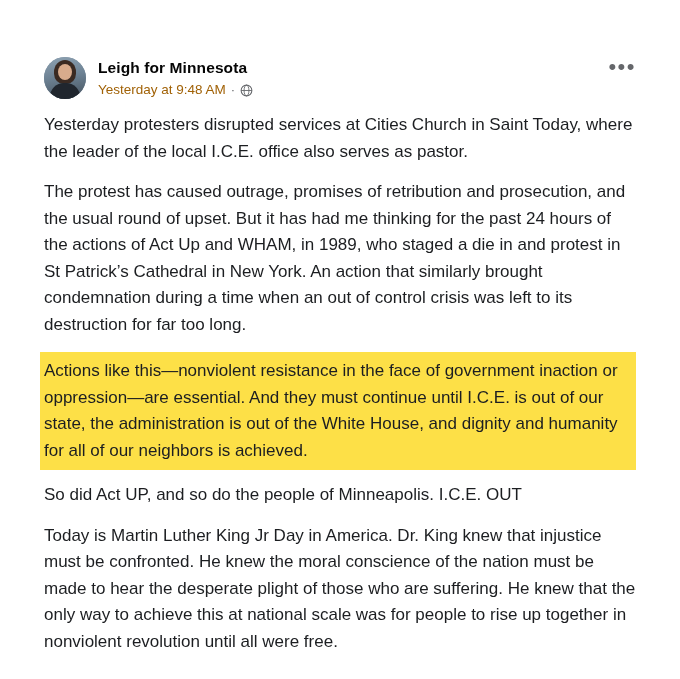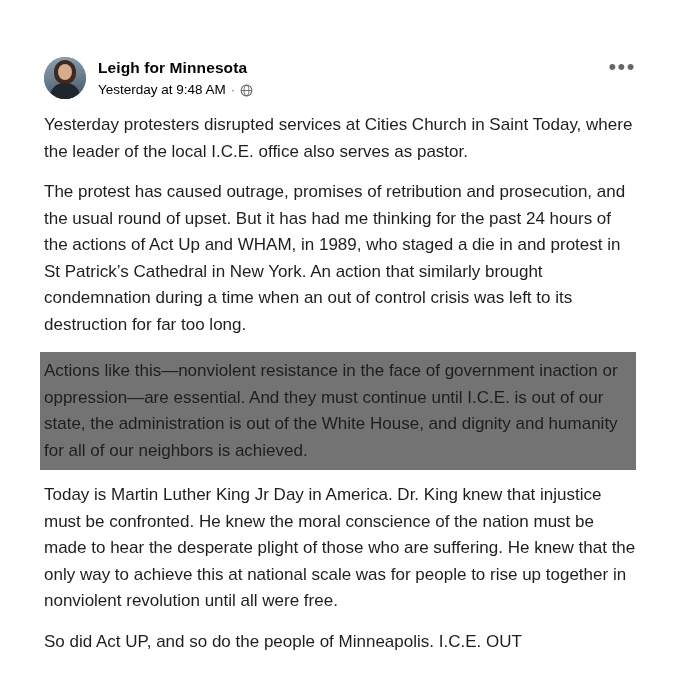--- a/index.html
+++ b/index.html
@@ -79,21 +79,21 @@
     line-height: 20px;
     letter-spacing: 0.1px;
   }
   .meta-row {
     display: flex;
     align-items: center;
     margin-top: 3px;
   }
   .timestamp {
     font-size: 13.5px;
-    color: #000000;
+    color: #a16207;
     line-height: 17px;
   }
   .dot-sep {
     color: #65676b;
     font-size: 13px;
     margin: 0 5px;
     line-height: 17px;
   }
   .globe-icon {
     display: inline-block;
@@ -118,21 +118,21 @@
     line-height: 26.5px;
     color: #1c1e21;
   }
   .para {
     margin: 0 0 14px 0;
   }
   .para:last-child {
     margin-bottom: 0;
   }
   .highlight-block {
-    background: #737373;
+    background: #fde047;
     margin: 0 0 12px -4px;
     padding: 6px 4px 6px 4px;
     width: 596px;
     box-sizing: border-box;
   }
   .highlight-block .para {
     margin: 0;
   }
 </style>
 </head>
@@ -163,17 +163,17 @@
     </div>
     <div class="menu-dots">•••</div>
   </div>
 
   <div class="post-body">
     <p class="para">Yesterday protesters disrupted services at Cities Church in Saint Today, where the leader of the local I.C.E. office also serves as pastor.</p>
     <p class="para">The protest has caused outrage, promises of retribution and prosecution, and the usual round of upset. But it has had me thinking for the past 24 hours of the actions of Act Up and WHAM, in 1989, who staged a die in and protest in St Patrick’s Cathedral in New York. An action that similarly brought condemnation during a time when an out of control crisis was left to its destruction for far too long.</p>
     <div class="highlight-block">
       <p class="para">Actions like this—nonviolent resistance in the face of government inaction or oppression—are essential. And they must continue until I.C.E. is out of our state, the administration is out of the White House, and dignity and humanity for all of our neighbors is achieved.</p>
     </div>
+    <p class="para">So did Act UP, and so do the people of Minneapolis. I.C.E. OUT</p>
     <p class="para">Today is Martin Luther King Jr Day in America. Dr. King knew that injustice must be confronted. He knew the moral conscience of the nation must be made to hear  the desperate  plight of those who are suffering. He knew that the only way to achieve this at national scale was for people to rise up together in nonviolent revolution until all were free.</p>
-    <p class="para">So did Act UP, and so do the people of Minneapolis. I.C.E. OUT</p>
   </div>
 
 </div>
 
 </body></html>

